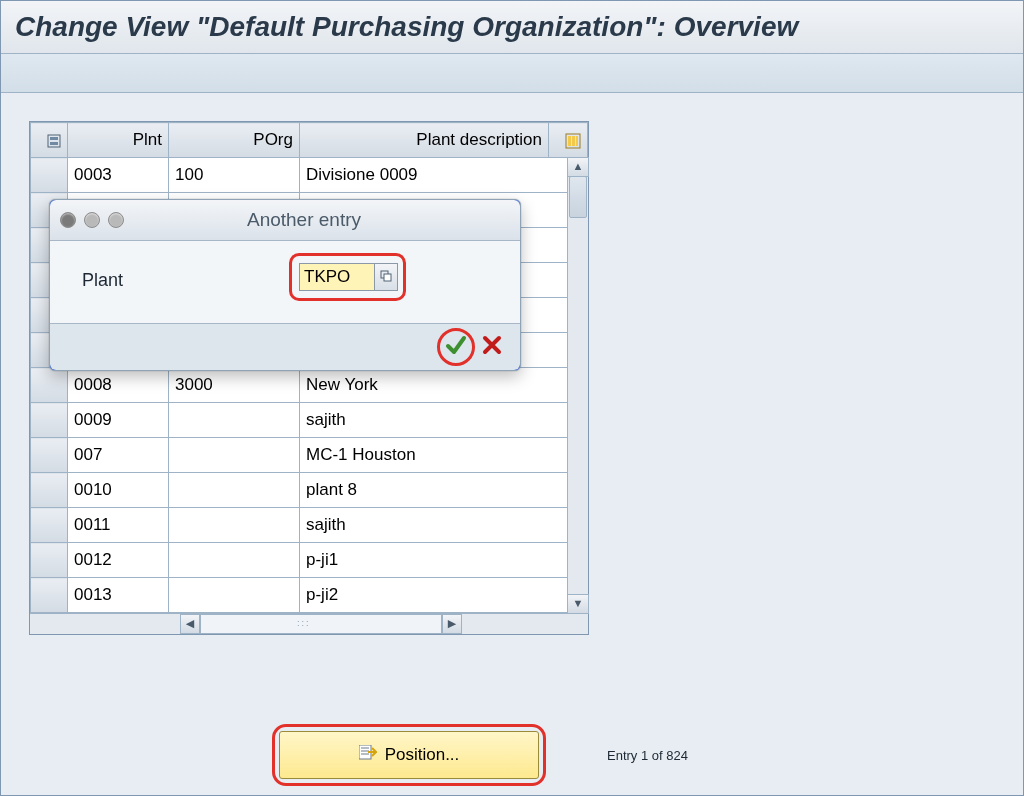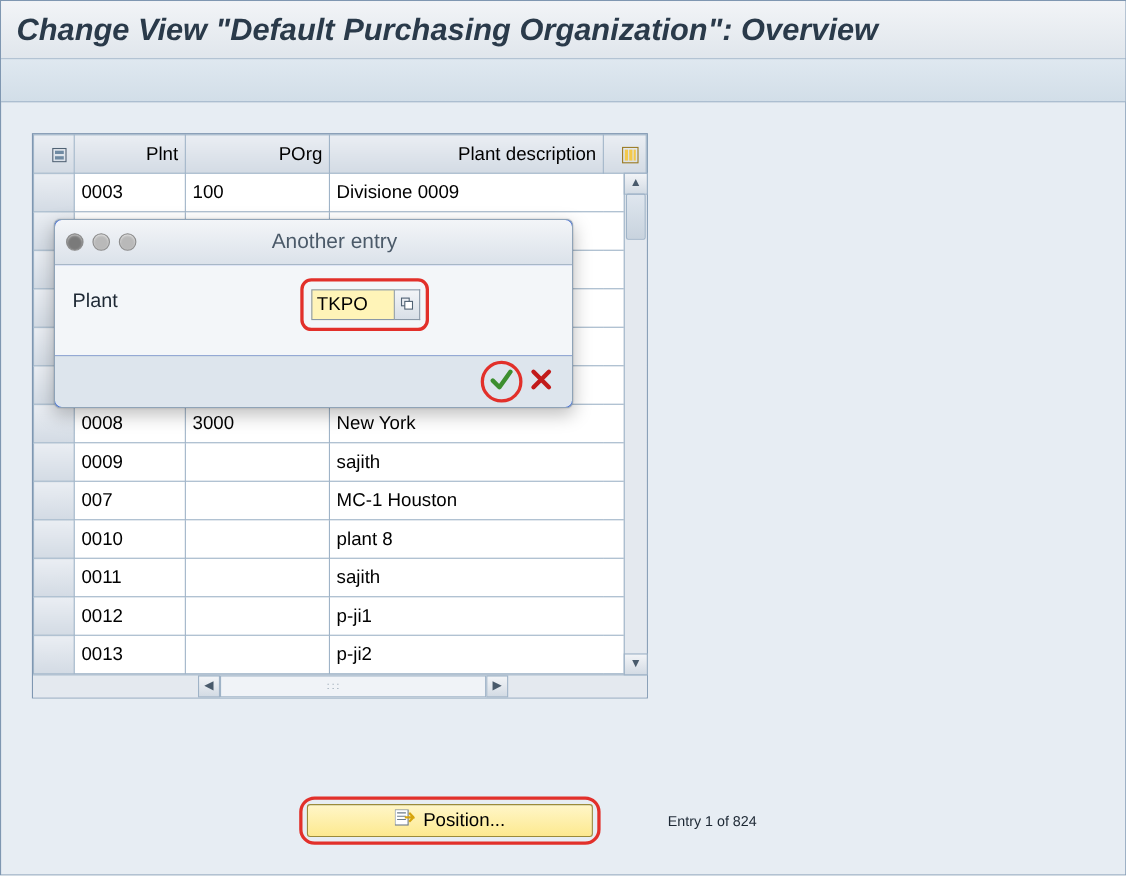--- a/index.html
+++ b/index.html
@@ -33,33 +33,33 @@
   
   .hdr-icon{display:inline-block;vertical-align:middle;}
   .sel-all svg,.cfg svg{display:block;}
   
   .dialog{position:absolute;left:48px;top:198px;width:470px;border:1px solid #8fa3b7;border-radius:6px;background:#1d4ed8;box-shadow:0 6px 16px rgba(0,0,0,.25),0 0 0 1px rgba(0,0,0,.06);}
   .dlg-title{height:40px;background:linear-gradient(#f3f5f8,#dbe2ea);border-bottom:1px solid #a7b7c7;border-radius:6px 6px 0 0;display:flex;align-items:center;}
   .traffic{display:flex;gap:8px;padding:0 10px;}
   .traffic span{width:14px;height:14px;border-radius:50%;background:#b9b9b9;border:1px solid #8d8d8d;box-shadow:inset 0 1px 2px rgba(255,255,255,.6);}
   .traffic span.active{background:#7a7a7a;}
   .dlg-title .t{flex:1;text-align:center;font-size:19px;color:#4b5a69;padding-right:46px;}
-  .dlg-body{padding:22px 16px 32px 16px;background:#f3f6f9;display:flex;align-items:flex-start;gap:28px;}
+  .dlg-body{padding:22px 16px 32px 32px;background:#f3f6f9;display:flex;align-items:flex-end;gap:28px;}
   .dlg-body label{font-size:18px;color:#1d2834;}
   .field-wrap{position:relative;display:inline-flex;align-items:stretch;}
   .plant-input{width:66px;height:26px;background:#fff4b8;border:1px solid #8a98a7;font-size:17px;padding:0 4px;font-family:inherit;box-sizing:content-box;}
   .f4{width:22px;border:1px solid #8a98a7;border-left:0;background:linear-gradient(#f2f4f7,#d8dfe7);display:flex;align-items:center;justify-content:center;}
   .highlight-red{position:absolute;border:3px solid #e2302a;border-radius:10px;pointer-events:none;}
   .hl-input{left:-10px;top:-10px;right:-8px;bottom:-10px;}
   .dlg-foot{height:46px;background:#dde5ed;border-top:1px solid #a7b7c7;border-radius:0 0 6px 6px;display:flex;justify-content:flex-end;align-items:center;gap:12px;padding-right:16px;}
   .ok-btn,.cancel-btn{width:24px;height:24px;display:flex;align-items:center;justify-content:center;}
   .hl-ok{position:absolute;border:3px solid #e2302a;border-radius:50%;width:32px;height:32px;pointer-events:none;}
   
   .footer{position:absolute;left:0;right:0;top:730px;display:flex;align-items:center;}
-  .pos-btn{margin-left:278px;position:relative;width:260px;height:30px;background:linear-gradient(#fff6c8,#fde98f);border:1px solid #9a8b3b;border-radius:3px;display:flex;align-items:center;justify-content:center;gap:8px;font-size:17px;}
+  .pos-btn{margin-left:278px;position:relative;width:260px;height:48px;background:linear-gradient(#fff6c8,#fde98f);border:1px solid #9a8b3b;border-radius:3px;display:flex;align-items:center;justify-content:center;gap:8px;font-size:17px;}
   .hl-pos{left:-8px;top:-8px;right:-8px;bottom:-8px;border-radius:14px;}
   .entry-info{margin-left:68px;font-size:13px;color:#1d2834;}
   
   td.col-desc{padding-left:6px;}
 </style>
 </head>
 <body>
 
 <div class="screen">
 

